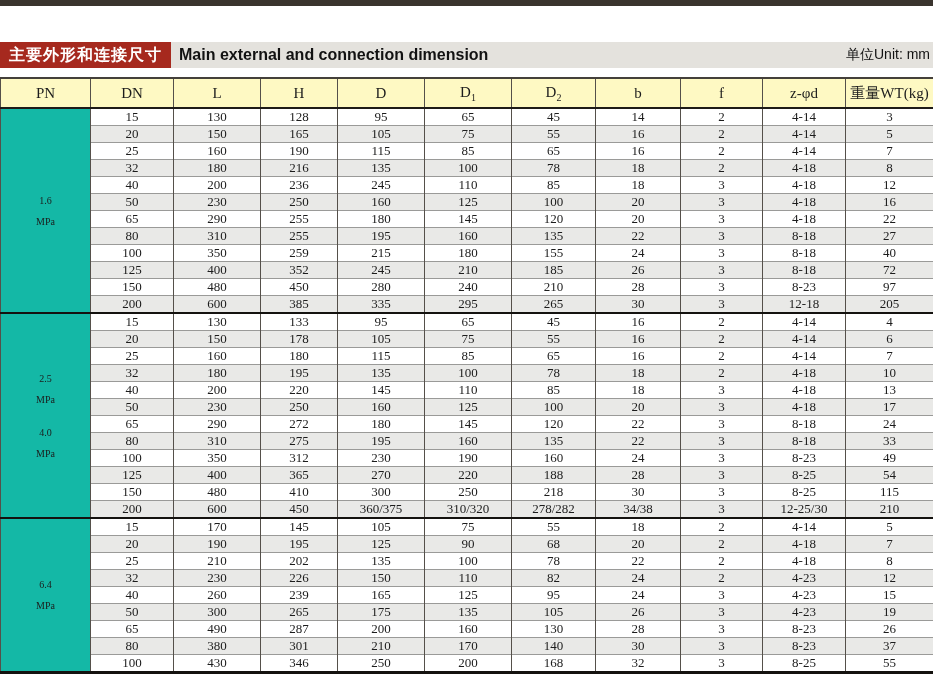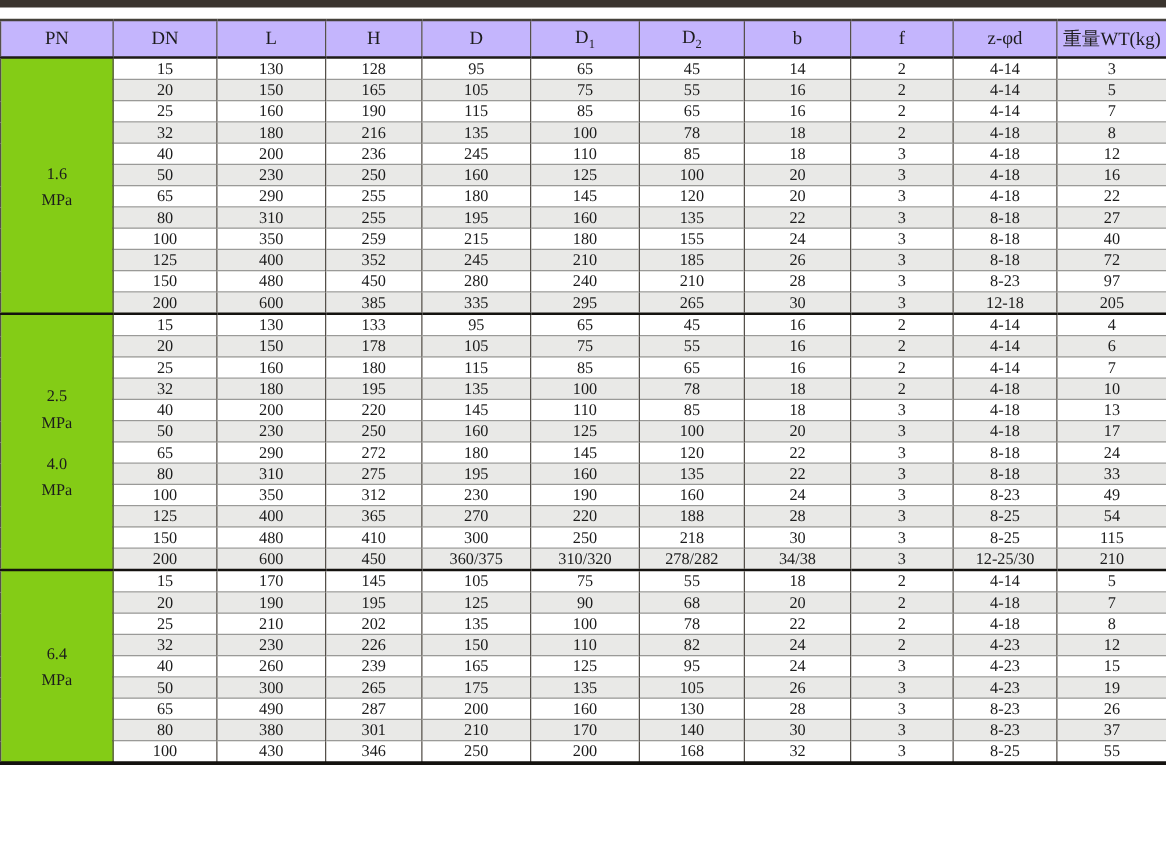--- a/index.html
+++ b/index.html
@@ -51,21 +51,21 @@
   table.dim-table {
     width: 933px;
     border-collapse: collapse;
     table-layout: fixed;
     font-family: "Liberation Serif", serif;
     border-left: 1px solid #55504a;
     border-right: 1px solid #55504a;
     border-bottom: 3px solid #14120f;
   }
   table.dim-table th {
-    background: #c4b5fd;
+    background: #fef9c3;
     height: 30px;
     font-weight: normal;
     font-size: 15px;
     color: #1c1c1c;
     border: 1px solid #55504a;
     border-top: 2px solid #44403a;
     border-bottom: 2px solid #1e1b18;
     text-align: center;
     vertical-align: middle;
   }
@@ -78,32 +78,37 @@
     color: #1c1c1c;
     border-left: 1px solid #55504a;
     border-right: 1px solid #55504a;
     border-top: 1px solid #9a9a98;
     padding: 0;
     line-height: 16px;
   }
   table.dim-table tr.alt td.data-cell { background: #e9e9e7; }
   table.dim-table tr.group-start td { border-top: 2px solid #14120f; }
   table.dim-table td.pn-cell {
-    background: #84cc16;
-    font-size: 13px;
+    background: #14b8a6;
+    font-size: 10px;
     border-top: 2px solid #14120f;
   }
   .pn-label { margin: 12px 0; line-height: 21px; }
 </style>
 </head>
 <body>
 
 <div class="page">
   <div class="top-bar"></div>
 
+  <div class="title-bar">
+    <div class="title-cn">主要外形和连接尺寸</div>
+    <div class="title-en">Main external and connection dimension</div>
+    <div class="unit-label">单位Unit: mm</div>
+  </div>
 
   <div class="table-wrap">
     <table class="dim-table">
         <colgroup>
           <col style="width: 90px;">
           <col style="width: 83px;">
           <col style="width: 87px;">
           <col style="width: 77px;">
           <col style="width: 87px;">
           <col style="width: 87px;">

